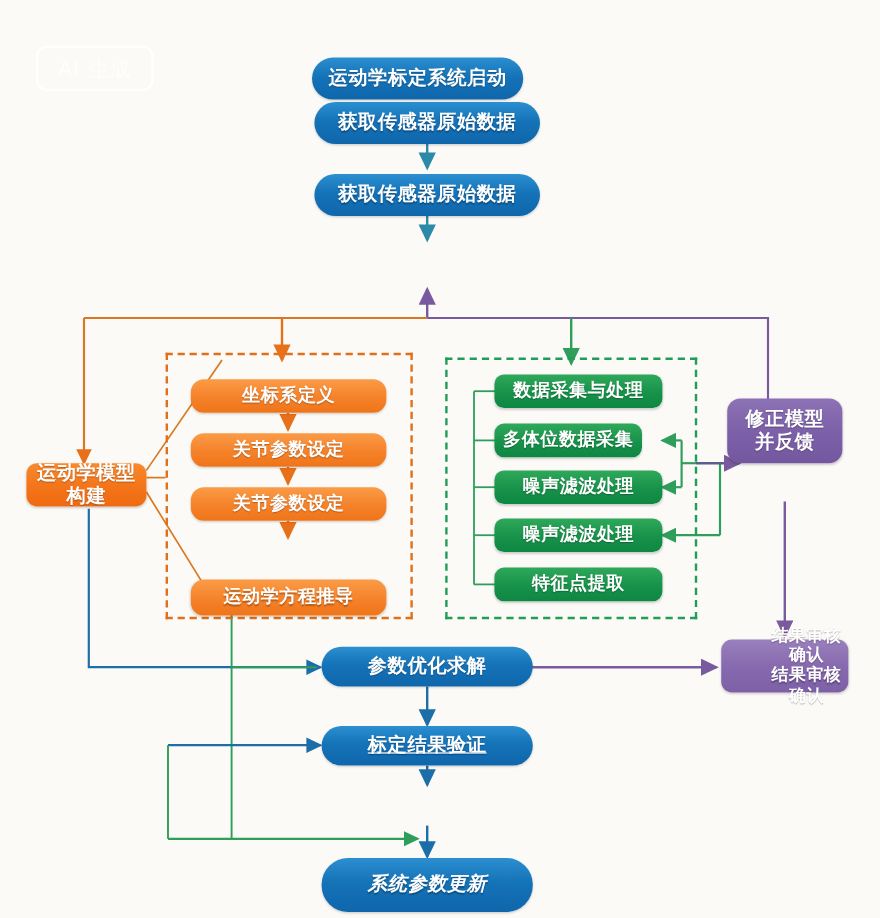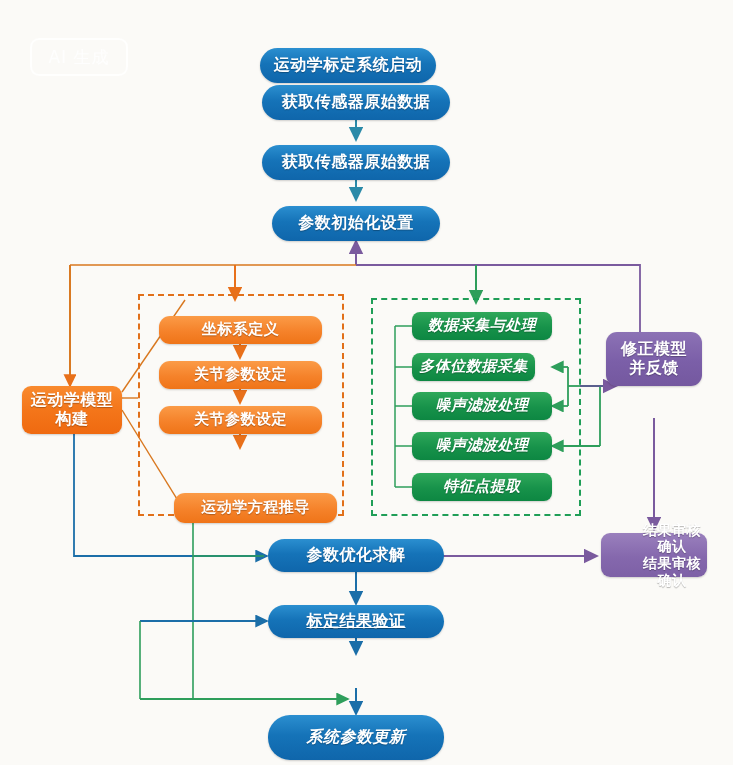--- a/index.html
+++ b/index.html
@@ -45,21 +45,20 @@
     border-radius:11px;
     font-size:15px;
     box-shadow:0 1px 2px rgba(0,0,0,.18);
   }
   
   .green{
     background:linear-gradient(180deg,#2fa85a 0%,#17924a 55%,#0d8742 100%);
     border-radius:8px;
     font-size:15px;
     box-shadow:0 1px 2px rgba(0,0,0,.18);
-    font-style:italic;
   }
   
   .purple{
     background:linear-gradient(180deg,#8c72b5 0%,#7b5fa8 55%,#74589f 100%);
     border-radius:11px;
     font-size:16px;
     box-shadow:0 1px 2px rgba(0,0,0,.18);
   }
   .purple-sm{
     background:linear-gradient(180deg,#9a80bd 0%,#8568ad 55%,#7d60a6 100%);
@@ -192,34 +191,33 @@
 
   <div class="group group-orange" style="left:138px;top:294px;width:206px;height:222px;"></div>
   <div class="group group-green" style="left:371px;top:298px;width:210px;height:218px;"></div>
 
   <div class="node blue" style="left:260px;top:28px;width:176px;height:35px;margin-top:20px;">运动学标定系统启动</div>
 
   <div class="node blue" style="left:262px;top:85px;width:188px;height:35px;">获取传感器原始数据</div>
 
   <div class="node blue" style="left:262px;top:145px;width:188px;height:35px;">获取传感器原始数据</div>
 
-  <div class="node blue" style="left:272px;top:206px;width:168px;height:35px;">参数初始化设置</div>
-
-  <div class="node orange two-line" style="left:22px;top:386px;width:100px;height:48px;">
+
+  <div class="node orange two-line" style="left:22px;top:386px;width:100px;height:36px;">
     <span>运动学模型</span>
     <span>构建</span>
   </div>
 
   <div class="node orange-soft" style="left:159px;top:316px;width:163px;height:28px;">坐标系定义</div>
 
   <div class="node orange-soft" style="left:159px;top:361px;width:163px;height:28px;">关节参数设定</div>
 
   <div class="node orange-soft" style="left:159px;top:406px;width:163px;height:28px;">关节参数设定</div>
 
-  <div class="node orange-soft" style="left:159px;top:493px;width:163px;height:30px;margin-left:15px;">运动学方程推导</div>
+  <div class="node orange-soft" style="left:159px;top:483px;width:163px;height:30px;">运动学方程推导</div>
 
   <div class="node green" style="left:412px;top:312px;width:140px;height:28px;">数据采集与处理</div>
 
   <div class="node green" style="left:412px;top:353px;width:123px;height:28px;">多体位数据采集</div>
 
   <div class="node green" style="left:412px;top:392px;width:140px;height:28px;">噪声滤波处理</div>
 
   <div class="node green" style="left:412px;top:432px;width:140px;height:28px;">噪声滤波处理</div>
 
   <div class="node green" style="left:412px;top:473px;width:140px;height:28px;">特征点提取</div>

